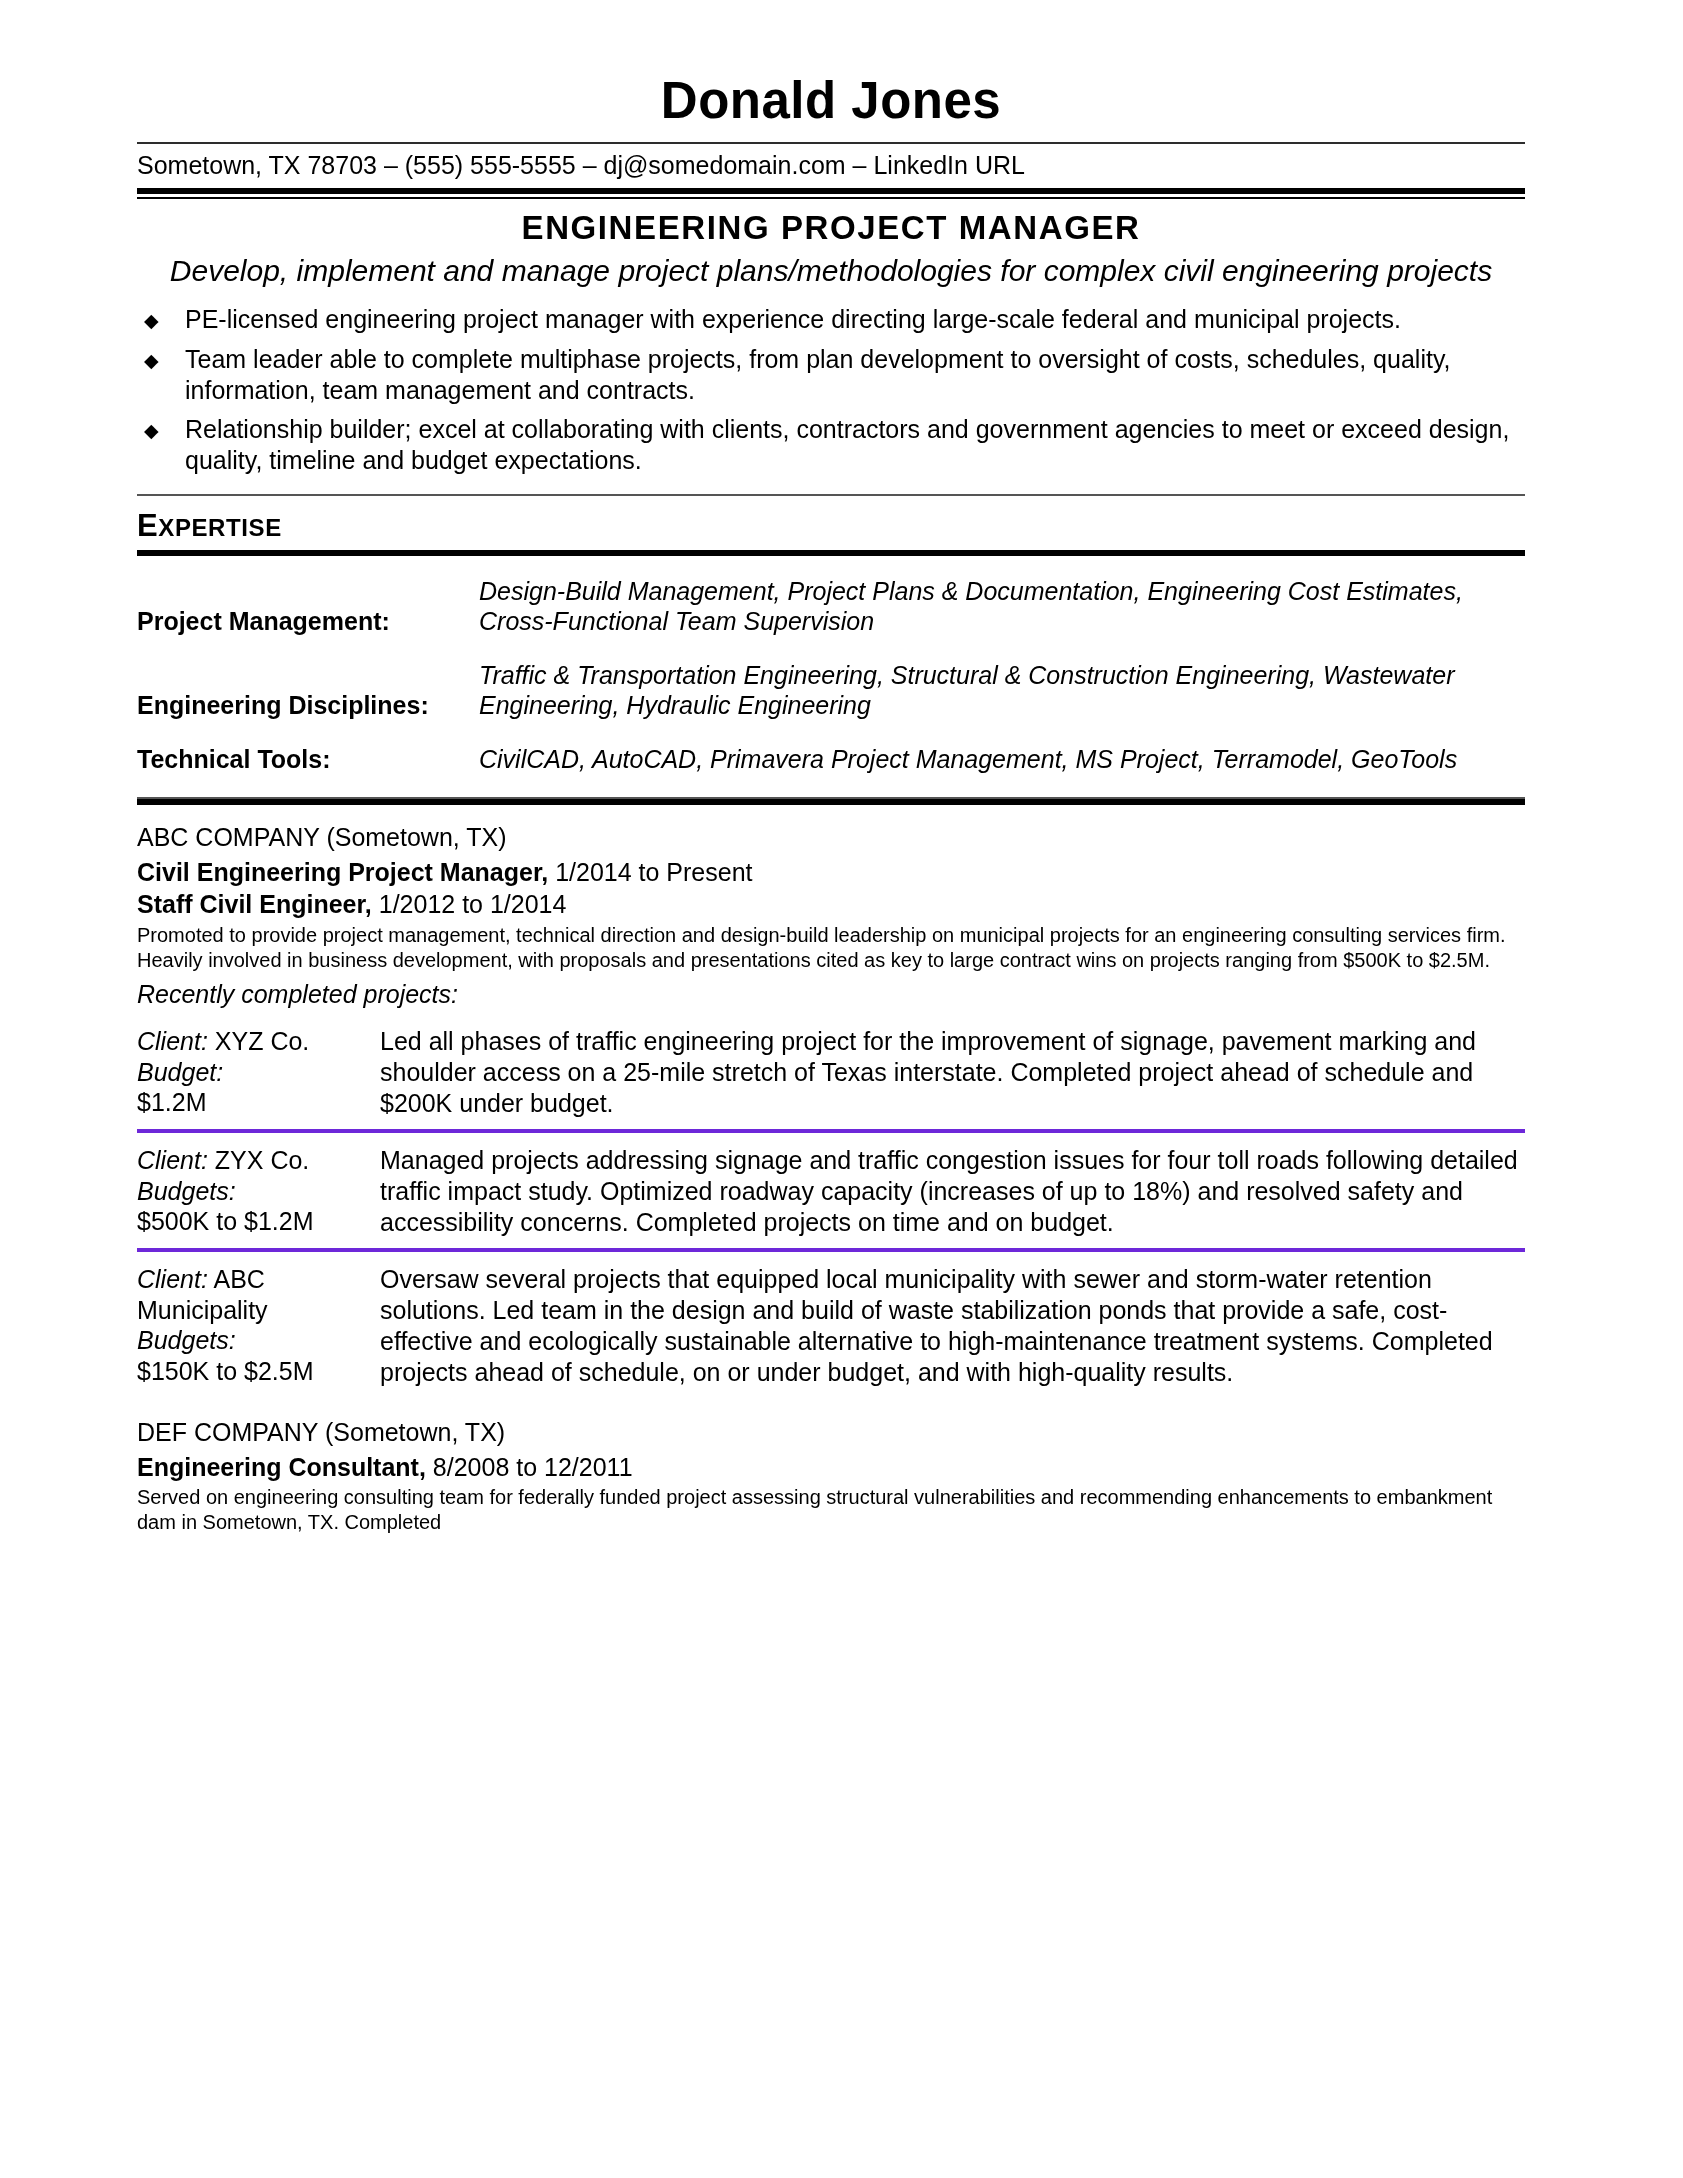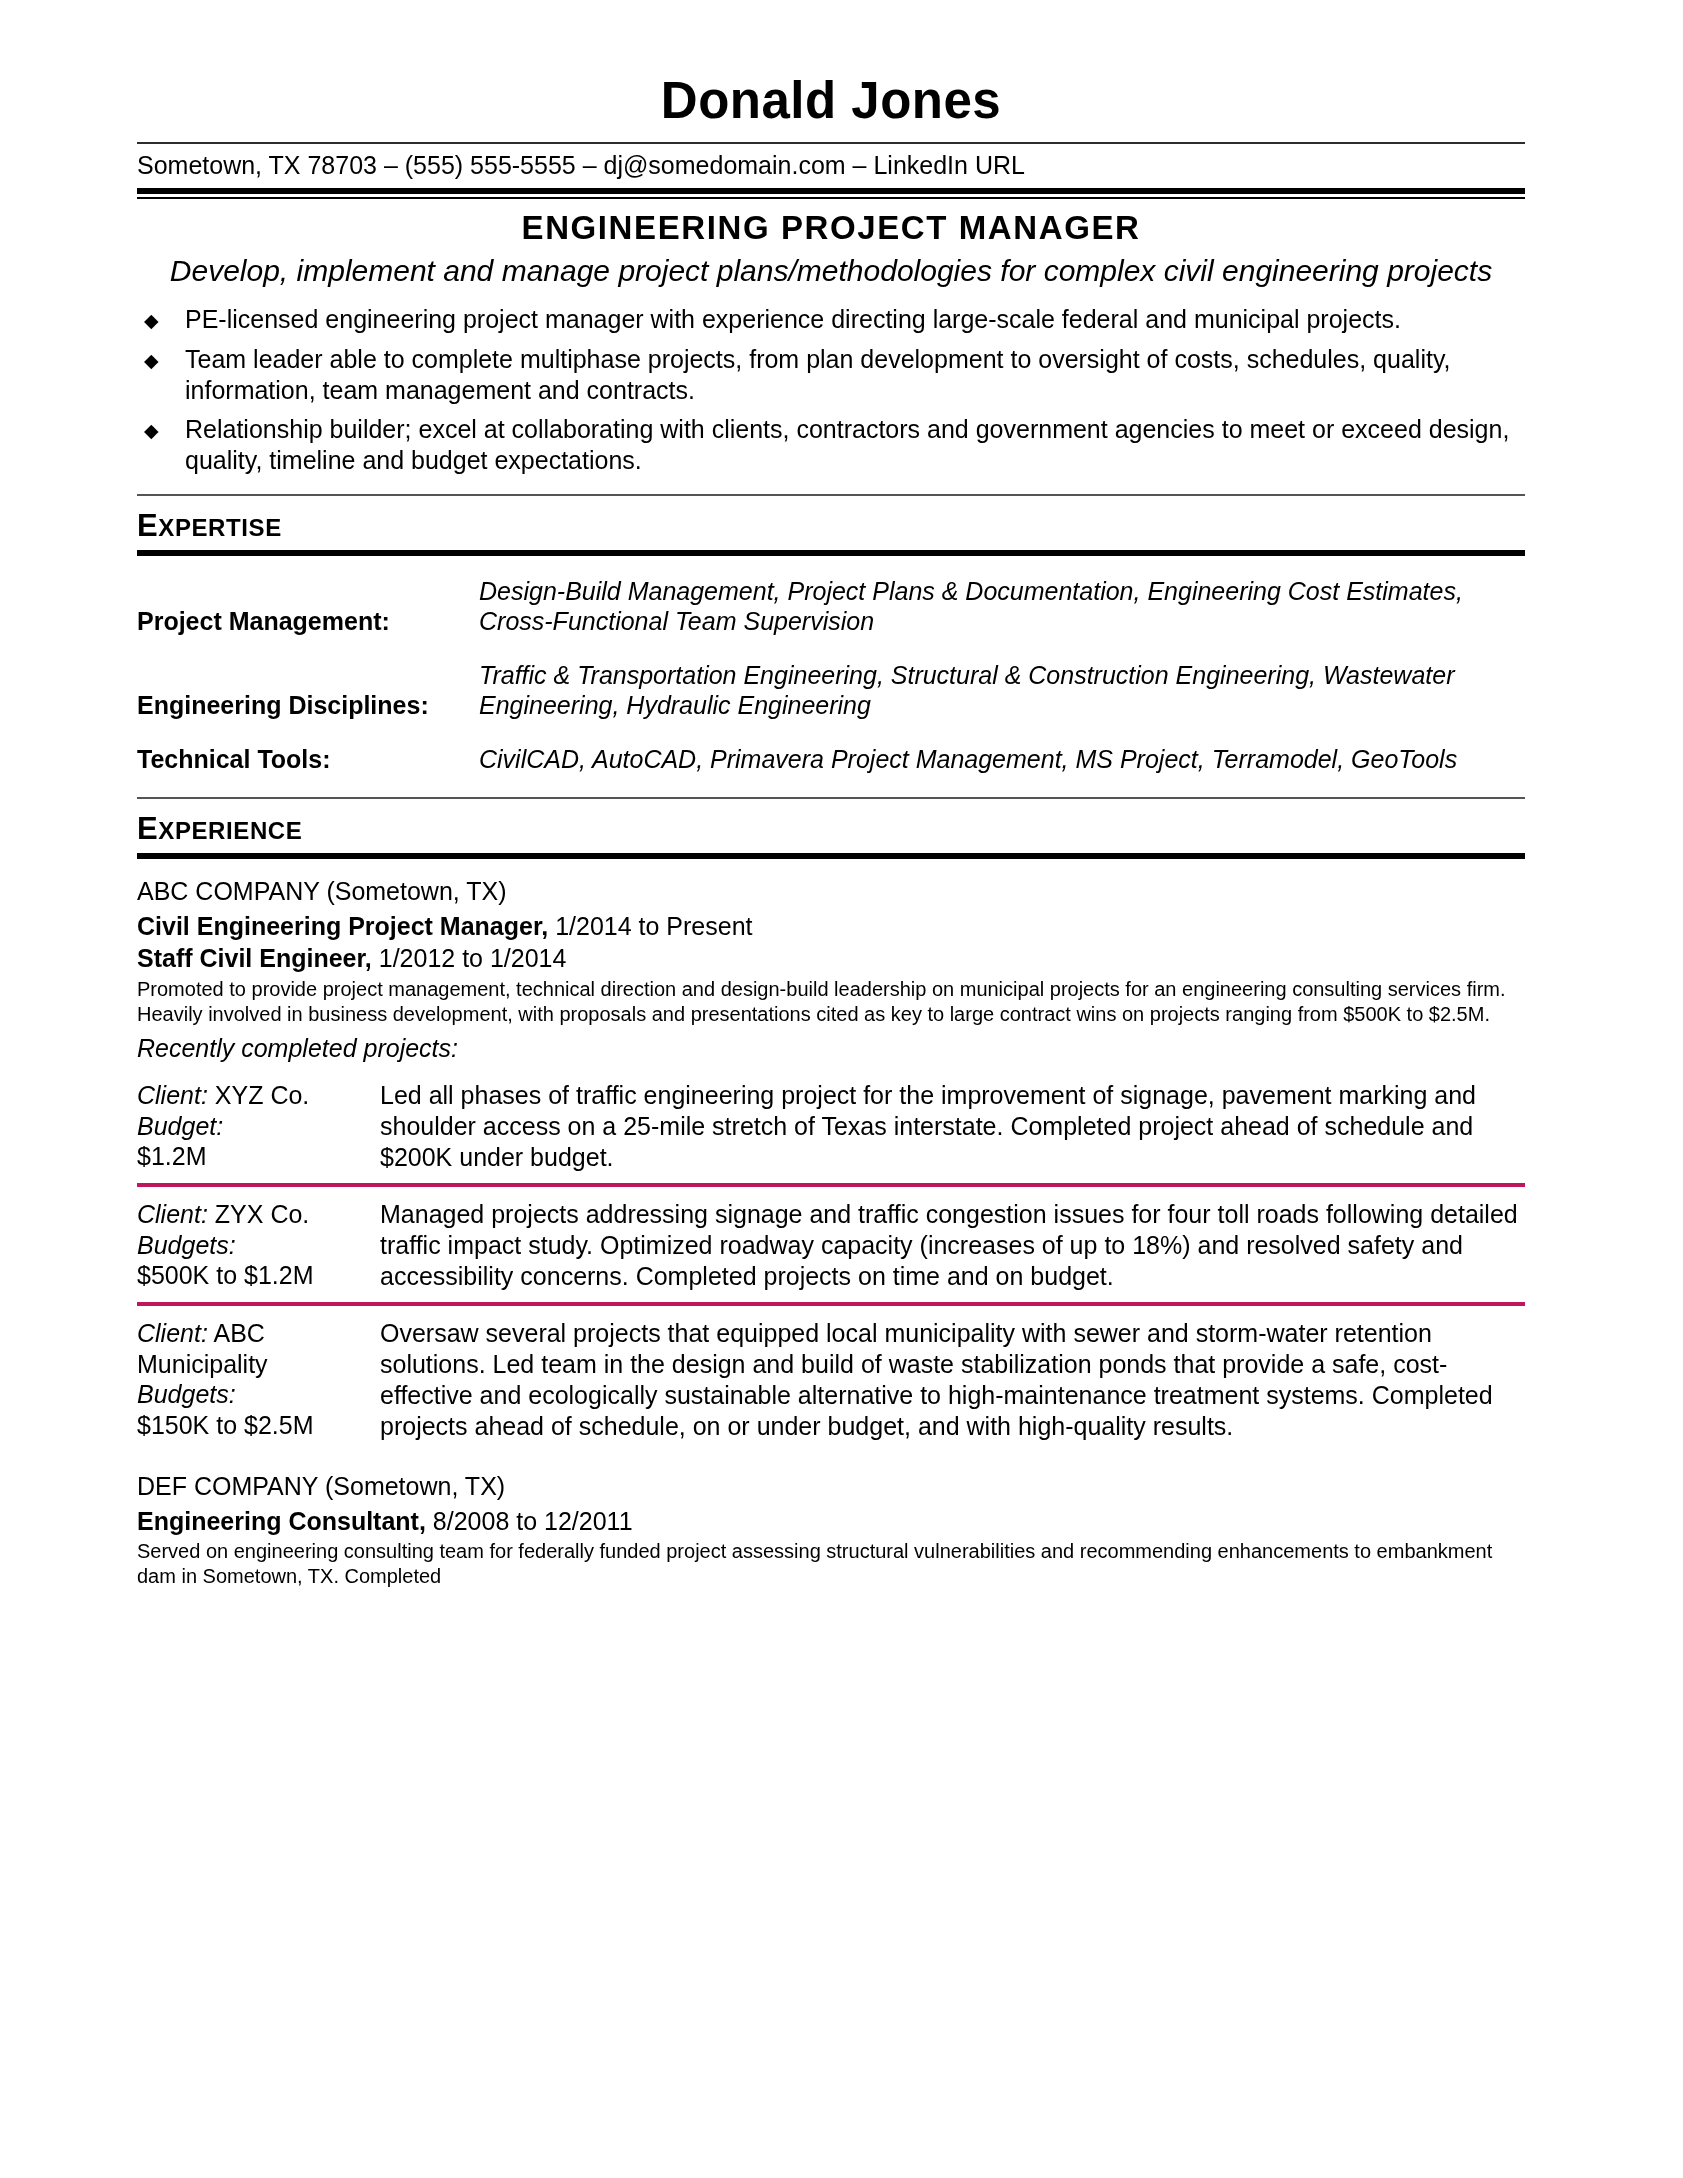--- a/index.html
+++ b/index.html
@@ -179,21 +179,21 @@
   
   .projects {
     padding-top: 10px;
   }
   .proj-row {
     display: flex;
     align-items: flex-start;
     padding: 6px 0 10px 0;
   }
   .proj-row.bordered {
-    border-top: 4px solid #be185d;
+    border-top: 4px solid #6d28d9;
     padding-top: 12px;
   }
   .proj-meta {
     flex: 0 0 233px;
     width: 233px;
     font-size: 25px;
     line-height: 1.22;
   }
   .proj-meta .it { font-style: italic; }
   .proj-meta .bd { font-weight: normal; }
@@ -253,21 +253,20 @@
       <div class="exp-value">Traffic &amp; Transportation Engineering, Structural &amp; Construction Engineering, Wastewater Engineering, Hydraulic Engineering</div>
     </div>
     <div class="exp-row">
       <div class="exp-label">Technical Tools:</div>
       <div class="exp-value">CivilCAD, AutoCAD, Primavera Project Management, MS Project, Terramodel, GeoTools</div>
     </div>
   </div>
 
   <div class="section-head">
     <div class="hr-top"></div>
-    <div class="title"><span class="cap">E</span><span>XPERIENCE</span></div>
     <div class="hr-bot"></div>
   </div>
 
   <div class="experience">
     <div class="company">ABC COMPANY (Sometown, TX)</div>
     <div class="job-line"><b>Civil Engineering Project Manager,</b><span> 1/2014 to Present</span></div>
     <div class="job-line"><b>Staff Civil Engineer,</b><span> 1/2012 to 1/2014</span></div>
     <div class="job-desc">Promoted to provide project management, technical direction and design-build leadership on municipal projects for an engineering consulting services firm. Heavily involved in business development, with proposals and presentations cited as key to large contract wins on projects ranging from $500K to $2.5M.</div>
     <div class="recent-label">Recently completed projects:</div>
   </div>

